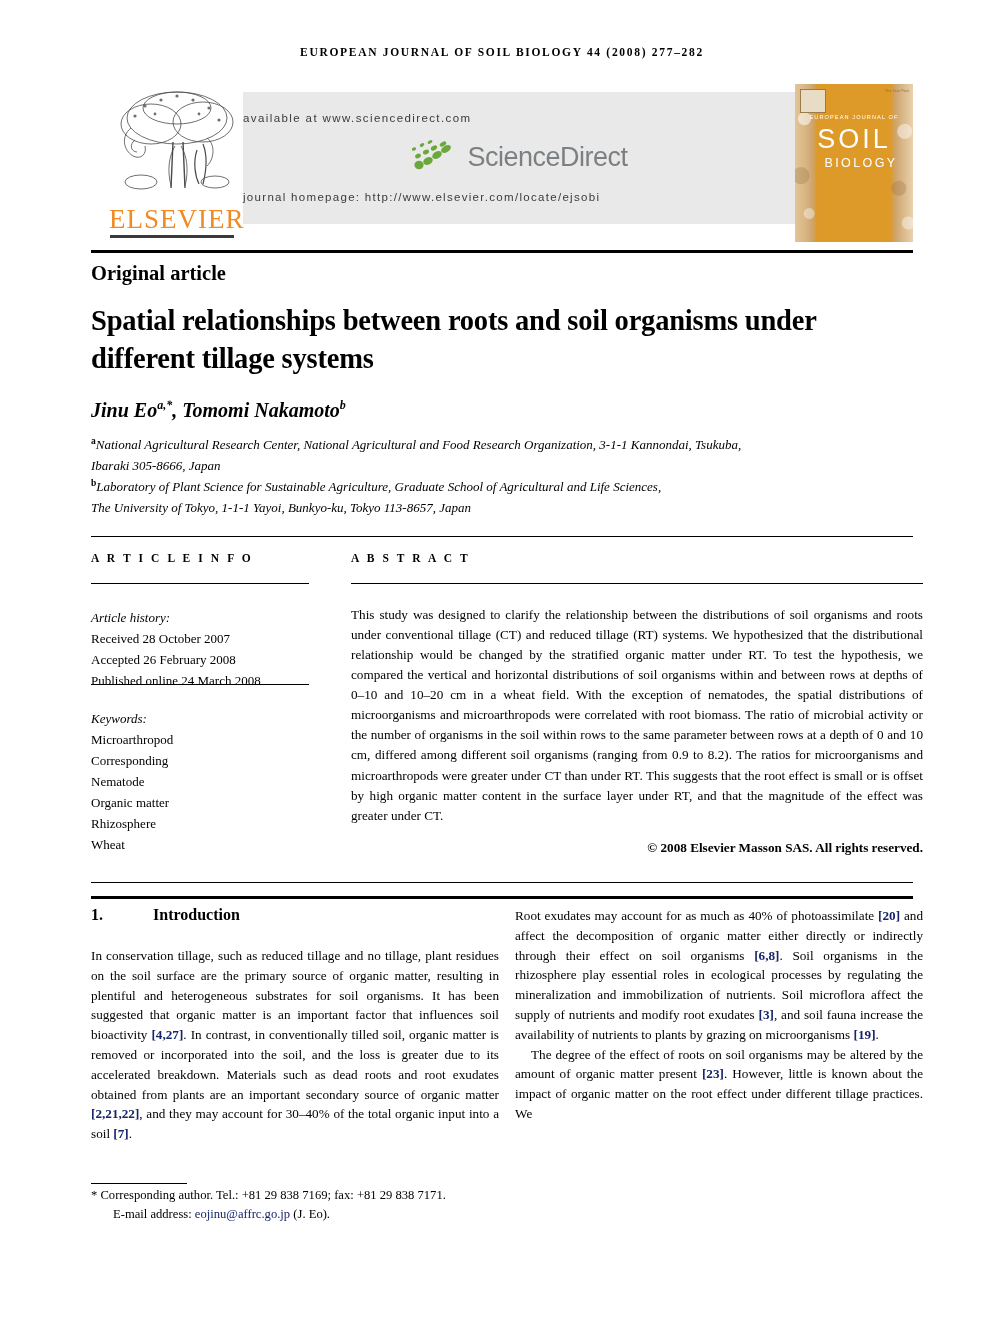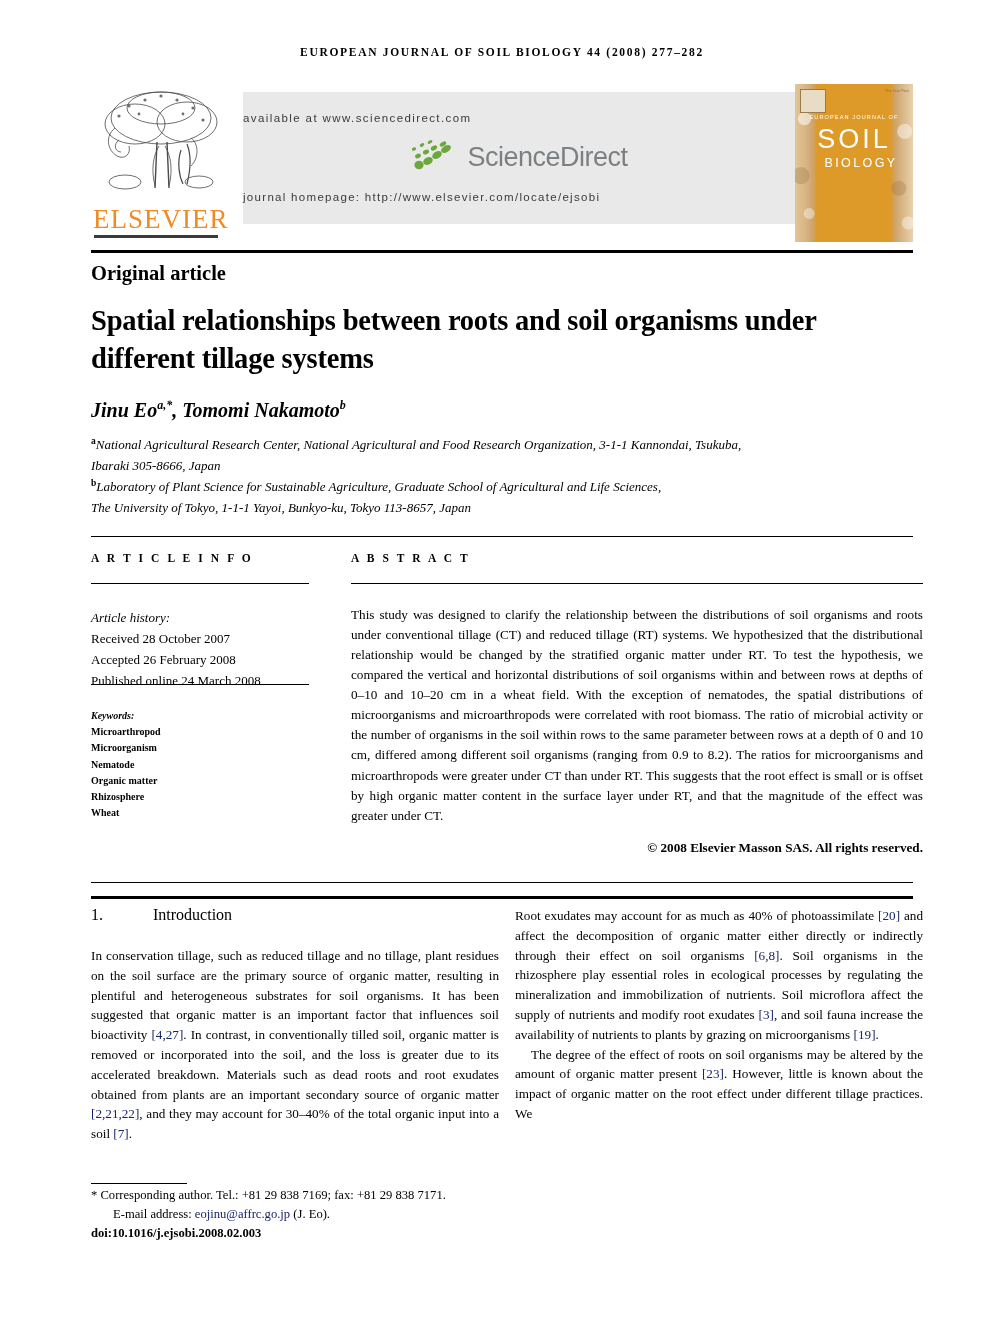--- a/index.html
+++ b/index.html
@@ -40,21 +40,21 @@
   
   .masthead {
     position: absolute;
     top: 80px;
     left: 85px;
     width: 822px;
     height: 166px;
   }
   .elsevier-logo {
     position: absolute;
-    left: 0;
+    left: 16px;
     top: 0;
     width: 142px;
     height: 166px;
     box-sizing: border-box;
   }
   .tree-box {
     position: absolute;
     left: 4px;
     top: 4px;
     width: 130px;
@@ -257,56 +257,56 @@
     left: 345px;
     top: 552px;
     width: 572px;
   }
   .info-body {
     margin-top: 17px;
     font-size: 13px;
     line-height: 1.62;
   }
   .info-body .lbl { font-style: italic; }
-  .kw-block { margin-top: 18px; font-size: 10px; line-height: 1.62; font-weight: bold; }
+  .kw-block { margin-top: 18px; font-size: 13px; line-height: 1.62; }
   .kw-block .lbl { font-style: italic; }
   .abs-body {
     margin-top: 17px;
     font-size: 13.2px;
     line-height: 1.52;
     text-align: justify;
   }
   .abs-copy {
     margin-top: 14px;
     text-align: right;
     font-size: 13.2px;
     font-weight: bold;
   }
 
   
   .sec-title {
     position: absolute;
     left: 85px;
     top: 906px;
     font-size: 16px;
-    font-weight: normal;
+    font-weight: bold;
   }
   .sec-title .num { display: inline-block; width: 62px; }
   .body-col {
     position: absolute;
     width: 408px;
     font-size: 13.2px;
     line-height: 1.5;
     text-align: justify;
   }
   .body-left { left: 85px; top: 946px; }
   .body-right { left: 509px; top: 906px; }
   .body-col p { margin: 0; }
   .body-col p + p { text-indent: 16px; }
-  .ref { color: #16256b; }
+  .ref { color: #16256b; font-weight: bold; }
 
   
   .footer {
     position: absolute;
     left: 85px;
     top: 1186px;
     width: 560px;
     font-size: 12.6px;
     line-height: 1.5;
   }
@@ -421,21 +421,21 @@
       <div>Received 28 October 2007</div>
       <div>Accepted 26 February 2008</div>
       <div>Published online 24 March 2008</div>
     </div>
   </div>
   <div class="rule-thin" style="left:85px; top:684px; width:218px;"></div>
   <div style="position:absolute; left:85px; top:690px; width:218px;">
     <div class="kw-block">
       <div class="lbl">Keywords:</div>
       <div>Microarthropod</div>
-      <div>Microorganism</div>
+      <div>Corresponding</div>
       <div>Nematode</div>
       <div>Organic matter</div>
       <div>Rhizosphere</div>
       <div>Wheat</div>
     </div>
   </div>
 
   <div class="col-abs">
     <div class="sec-head">A B S T R A C T</div>
   </div>
@@ -461,16 +461,15 @@
     </div>
 
   <div class="footer-rule"></div>
   <div class="footer">
     <div class="f-corr">* Corresponding author. Tel.: +81 29 838 7169; fax: +81 29 838 7171.</div>
     <div class="f-mail">
       <span>E-mail address:</span>
       <span class="mail-link">eojinu@affrc.go.jp</span>
       <span>(J. Eo).</span>
     </div>
-    <div class="f-doi">doi:10.1016/j.ejsobi.2008.02.003</div>
   </div>
 
 </div>
 
 </body></html>

